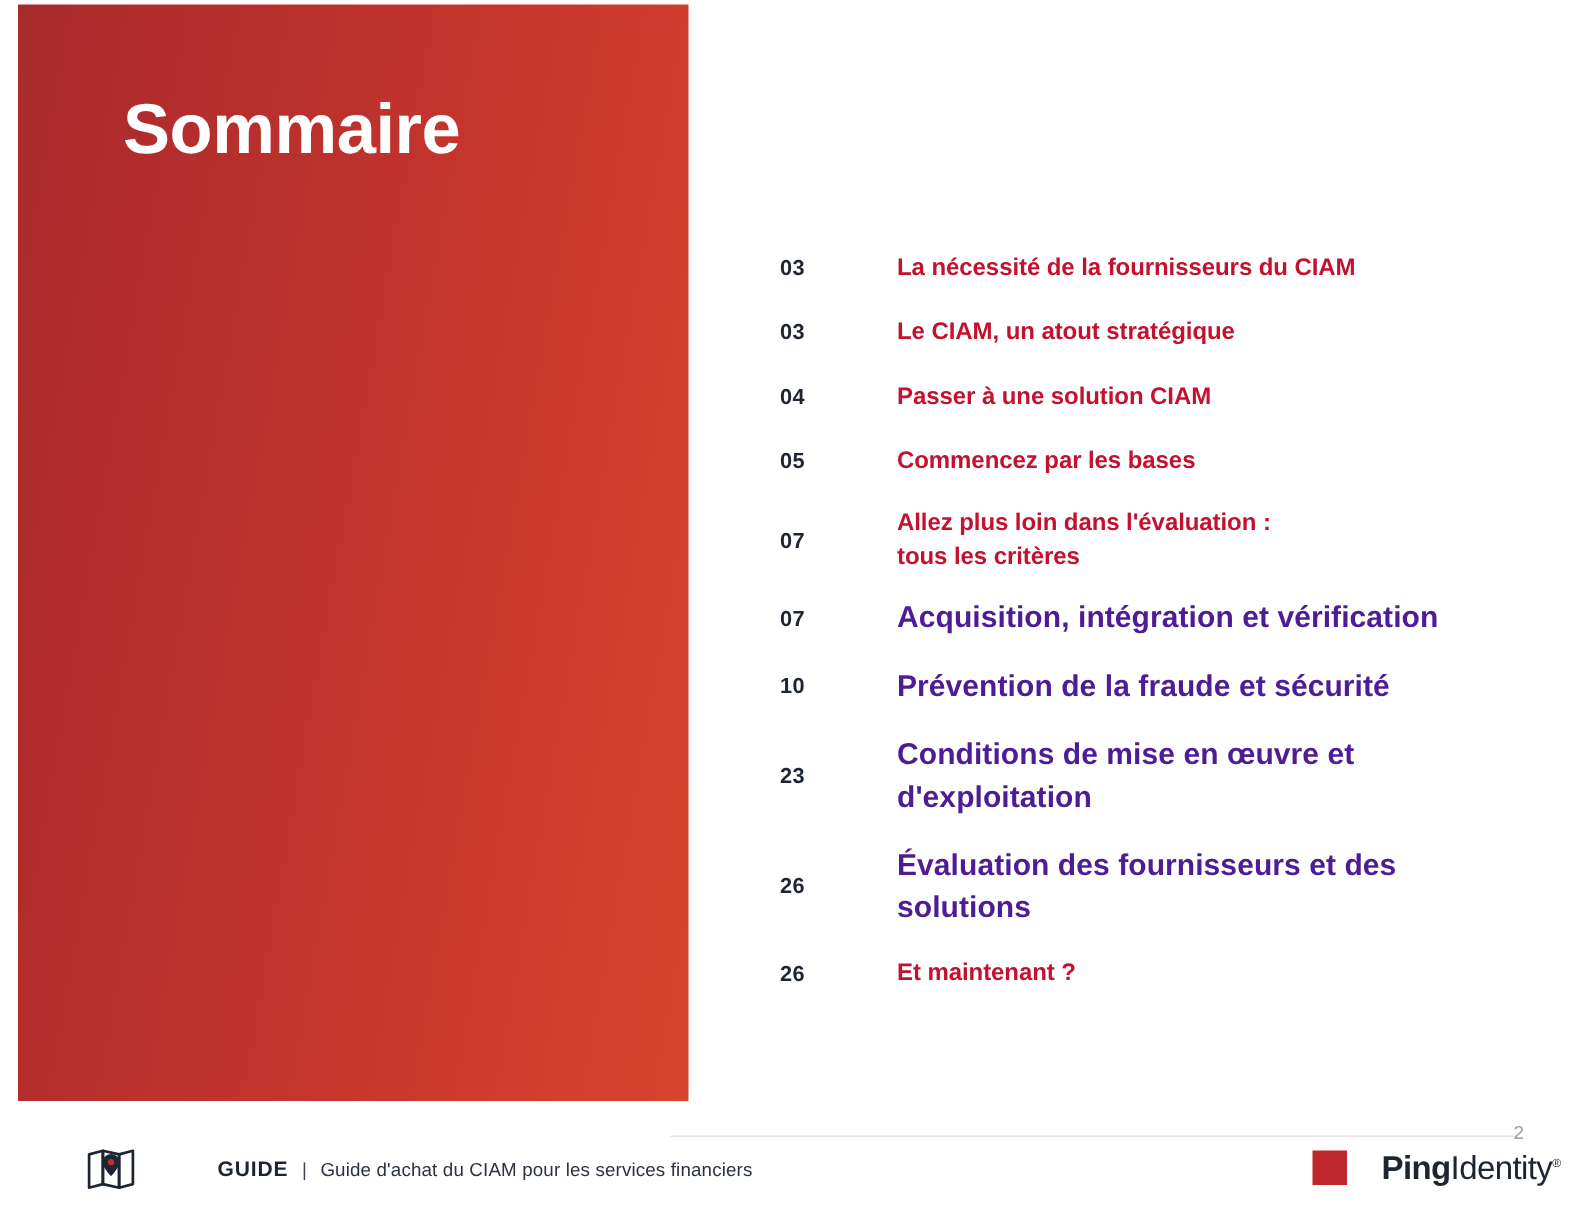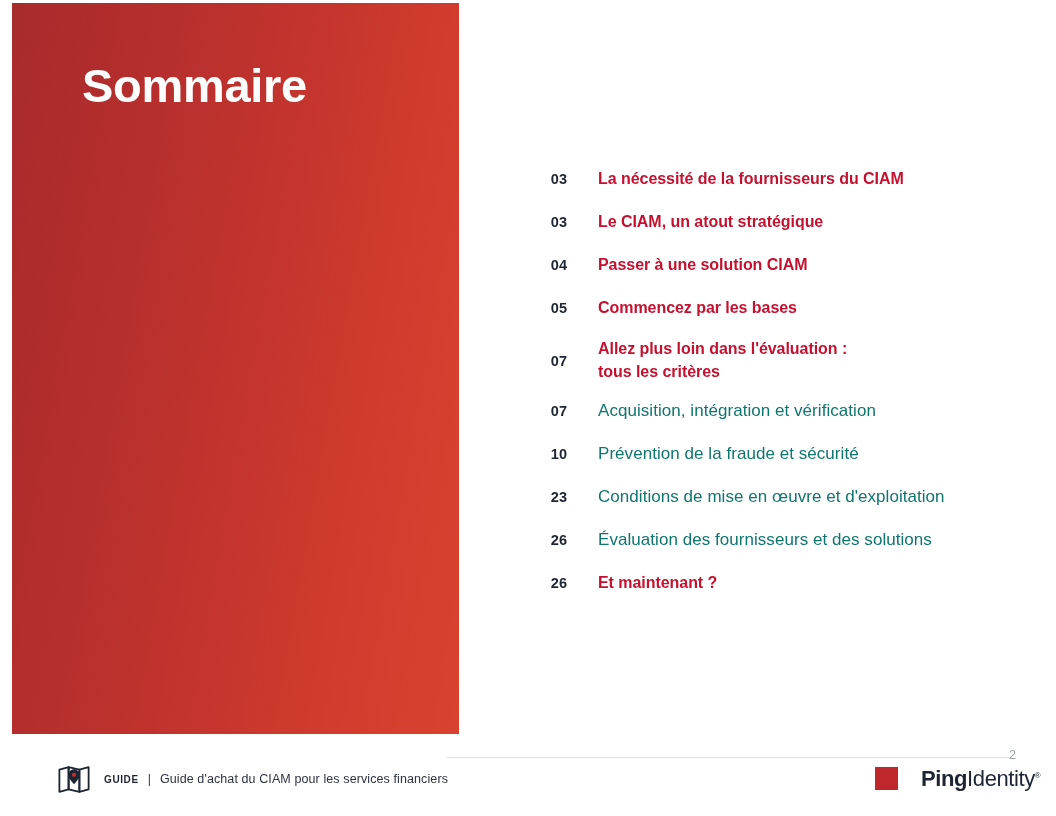--- a/index.html
+++ b/index.html
@@ -59,28 +59,27 @@
     align-items: center;
     margin-bottom: 15px;
   }
   .toc-num {
     width: 78px;
     flex: 0 0 78px;
     font-size: 14.5px;
     font-weight: 700;
     color: #1d2532;
     letter-spacing: 0.2px;
-    text-align: center;
   }
   .toc-label {
     flex: 1 1 auto;
-    font-size: 17px;
+    font-size: 20px;
     line-height: 1.42;
-    color: #0f766e;
-    font-weight: 400;
+    color: #4c1d95;
+    font-weight: 700;
     letter-spacing: 0.05px;
   }
   .toc-row.primary .toc-label {
     color: #c4112f;
     font-weight: 700;
     font-size: 16px;
     letter-spacing: -0.05px;
   }
   .toc-label .line2 { display: block; }
 
@@ -116,24 +115,25 @@
     flex: 0 0 34px;
     display: block;
   }
   .footer-text {
     display: flex;
     align-items: baseline;
     gap: 0;
     white-space: nowrap;
   }
   .footer-guide {
-    font-size: 10px;
+    font-size: 14px;
     font-weight: 700;
     color: #1d2532;
     letter-spacing: 0.6px;
+    margin-left: 41px;
   }
   .footer-sep {
     font-size: 12.5px;
     color: #3a4150;
     margin: 0 9px;
     font-weight: 400;
   }
   .footer-sub {
     font-size: 12.5px;
     font-weight: 400;

